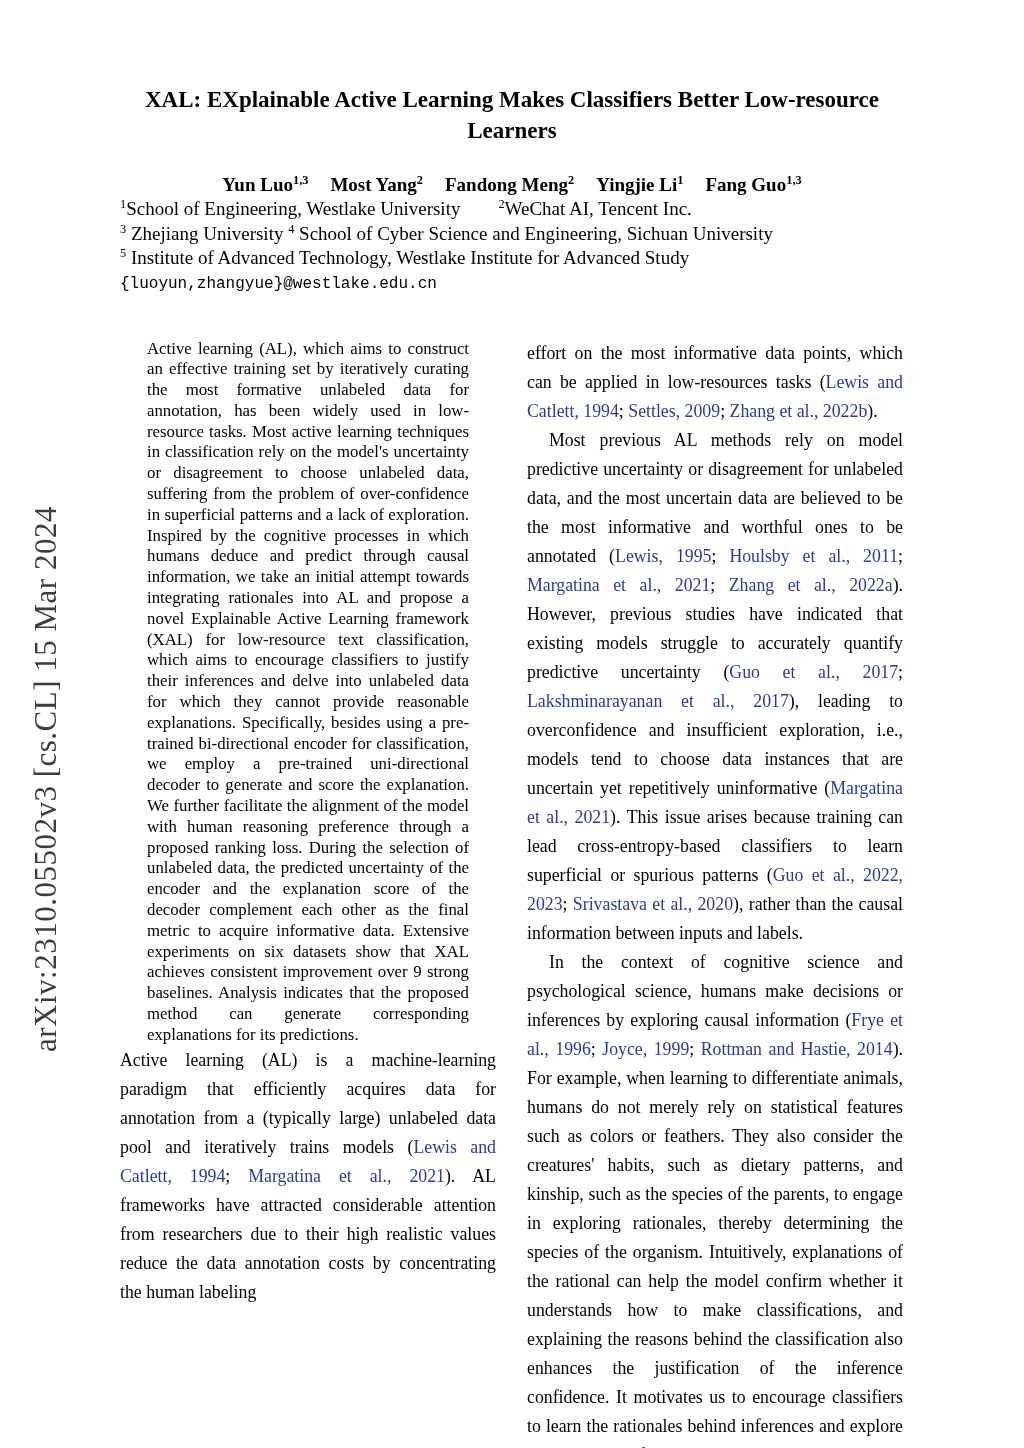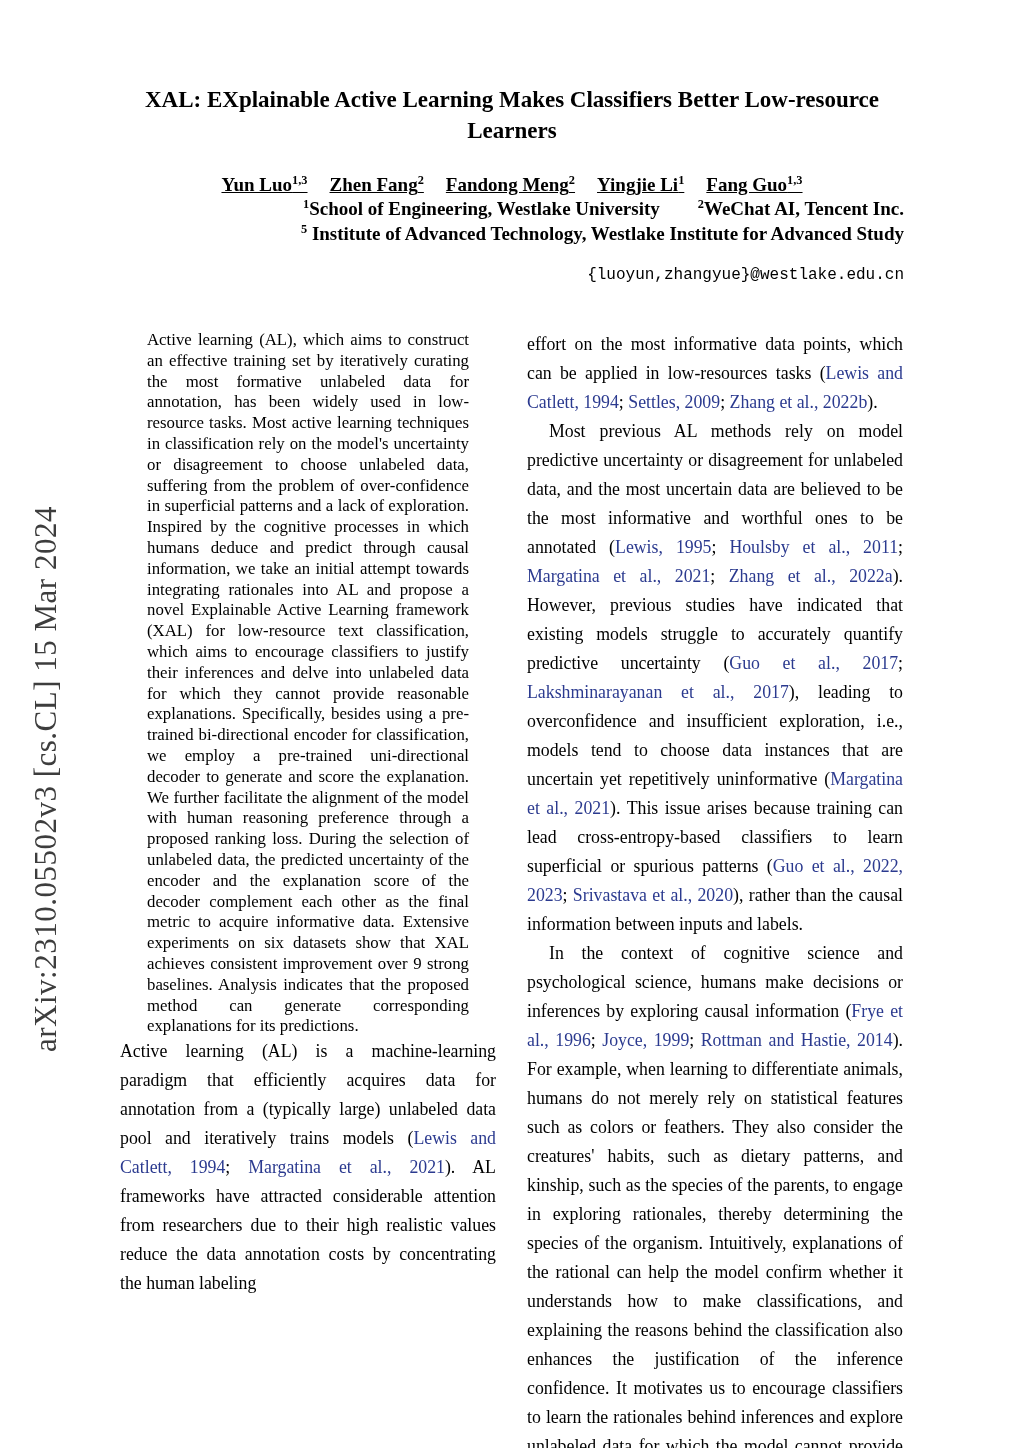--- a/index.html
+++ b/index.html
@@ -13,26 +13,26 @@
     transform:rotate(-90deg); transform-origin:0 0;
     white-space:nowrap; font-size:31px; letter-spacing:0.5px;
     color:var(--stamp, #3d3d3d);
   }
   .content { width:784px; margin:0 auto; padding-top:84px; }
   .title {
     font-size:23px; line-height:31px; font-weight:bold; text-align:center;
     margin-bottom:26px;
   }
   .authors { text-align:center; font-weight:bold; font-size:19px; line-height:25px; }
-  .author { margin:8px 11px; white-space:nowrap;text-decoration:underline; }
+  .author { margin:8px 11px; white-space:nowrap; }
   sup { font-size:65%; line-height:0; vertical-align:super; }
-  .affil { text-align:right; font-size:19px; line-height:24.5px;font-weight:bold; }
+  .affil { text-align:left; font-size:19px; line-height:24.5px; }
   .email {
-    text-align:right; font-family:"Liberation Mono", monospace;
-    font-size:16px; margin-top:20px;
+    text-align:left; font-family:"Liberation Mono", monospace;
+    font-size:16px; margin-top:4px;
   }
   .columns { display:flex; gap:31px; margin-top:46px; }
   .col { width:376px; }
   .abstract-heading { text-align:center; font-size:20px; font-weight:bold; margin-bottom:12px; }
   .abstract-text {
     font-size:16.8px; line-height:20.8px; padding:0 27px;
     text-align:justify; text-justify:inter-word; hyphens:auto;
   }
   .section-heading { font-size:21px; font-weight:bold; margin:25px 0 13px; }
   .sec-num { margin-right:20px; }
@@ -45,23 +45,24 @@
 </style>
 </head>
 <body>
 
 <div class="page">
   <div class="arxiv-stamp">arXiv:2310.05502v3  [cs.CL]  15 Mar 2024</div>
 
   <div class="content">
     <h1 class="title">XAL: EXplainable Active Learning Makes Classifiers Better Low-resource Learners</h1>
 
-    <div class="authors"><span class="author"><span>Yun Luo</span><sup>1,3</sup></span><span class="author"><span>Zhen Fang</span><sup>2</sup></span><span class="author"><span>Fandong Meng</span><sup>2</sup></span><span class="author"><span>Yingjie Li</span><sup>1</sup></span><span class="author"><span>Fang Guo</span><sup>1,3</sup></span></div>
+    <div class="authors"><span class="author"><span>Yun Luo</span><sup>1,3</sup></span><span class="author"><span>Most Yang</span><sup>2</sup></span><span class="author"><span>Fandong Meng</span><sup>2</sup></span><span class="author"><span>Yingjie Li</span><sup>1</sup></span><span class="author"><span>Fang Guo</span><sup>1,3</sup></span></div>
 
     <div class="affil"><sup>1</sup><span>School of Engineering, Westlake University</span><span>  </span><sup>2</sup><span>WeChat AI, Tencent Inc.</span></div>
+    <div class="affil"><sup>3</sup><span> Zhejiang University </span><sup>4</sup><span> School of Cyber Science and Engineering, Sichuan University</span></div>
     <div class="affil"><sup>5</sup><span> Institute of Advanced Technology, Westlake Institute for Advanced Study</span></div>
 
     <div class="email">{luoyun,zhangyue}@westlake.edu.cn</div>
 
     <div class="columns">
       <div class="col">
         <p class="abstract-text">Active learning (AL), which aims to construct an effective training set by iteratively curating the most formative unlabeled data for annotation, has been widely used in low-resource tasks. Most active learning techniques in classification rely on the model's uncertainty or disagreement to choose unlabeled data, suffering from the problem of over-confidence in superficial patterns and a lack of exploration. Inspired by the cognitive processes in which humans deduce and predict through causal information, we take an initial attempt towards integrating rationales into AL and propose a novel Explainable Active Learning framework (XAL) for low-resource text classification, which aims to encourage classifiers to justify their inferences and delve into unlabeled data for which they cannot provide reasonable explanations. Specifically, besides using a pre-trained bi-directional encoder for classification, we employ a pre-trained uni-directional decoder to generate and score the explanation. We further facilitate the alignment of the model with human reasoning preference through a proposed ranking loss. During the selection of unlabeled data, the predicted uncertainty of the encoder and the explanation score of the decoder complement each other as the final metric to acquire informative data. Extensive experiments on six datasets show that XAL achieves consistent improvement over 9 strong baselines. Analysis indicates that the proposed method can generate corresponding explanations for its predictions.</p>
 
         <p class="body-par"><span>Active learning (AL) is a machine-learning paradigm that efficiently acquires data for annotation from a (typically large) unlabeled data pool and iteratively trains models (</span><span class="cite">Lewis and Catlett, 1994</span><span>; </span><span class="cite">Margatina et al., 2021</span><span>). AL frameworks have attracted considerable attention from researchers due to their high realistic values reduce the data annotation costs by concentrating the human labeling</span></p>
       </div>

